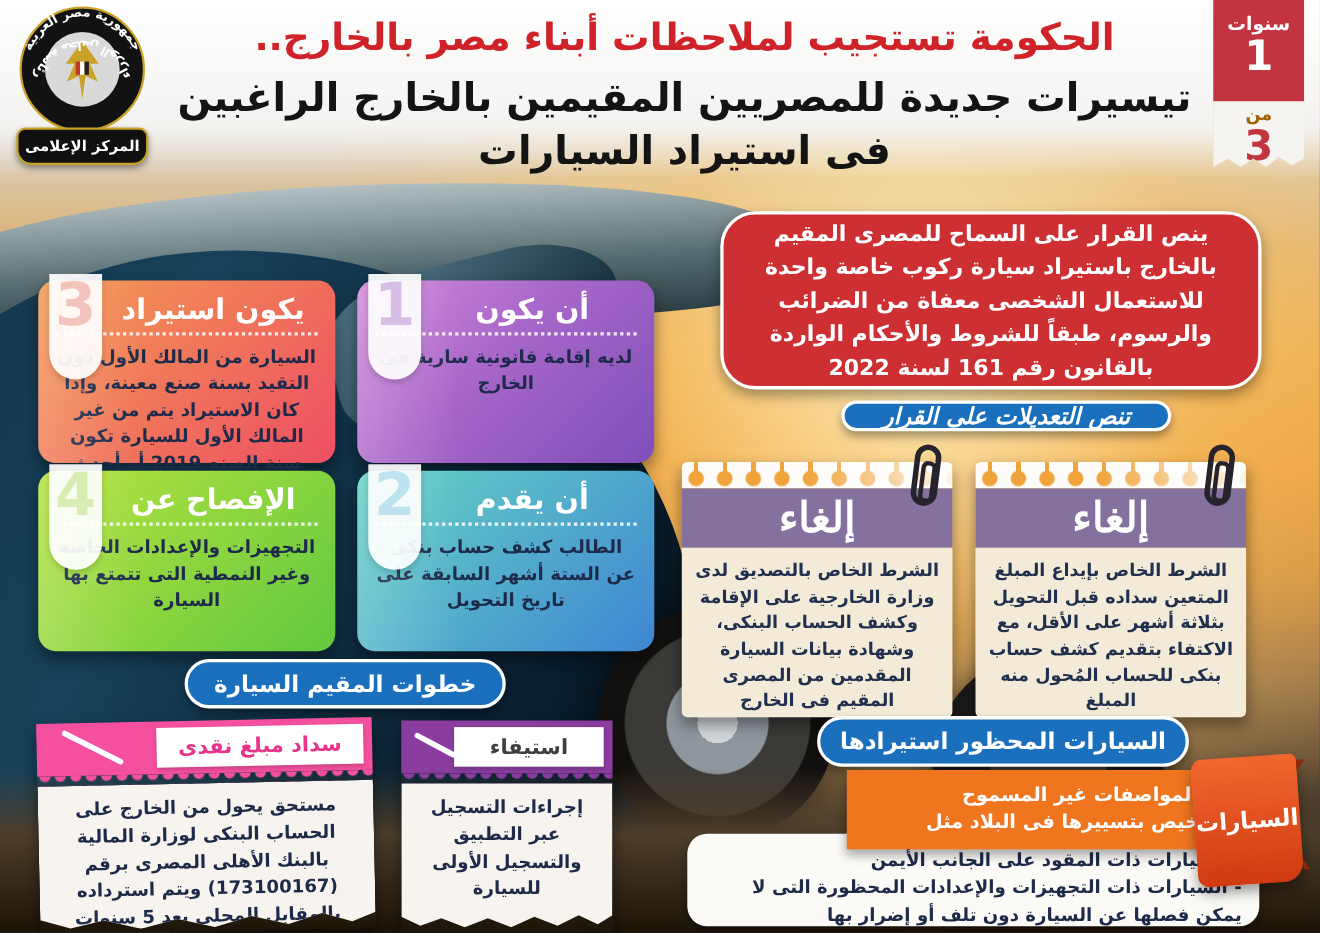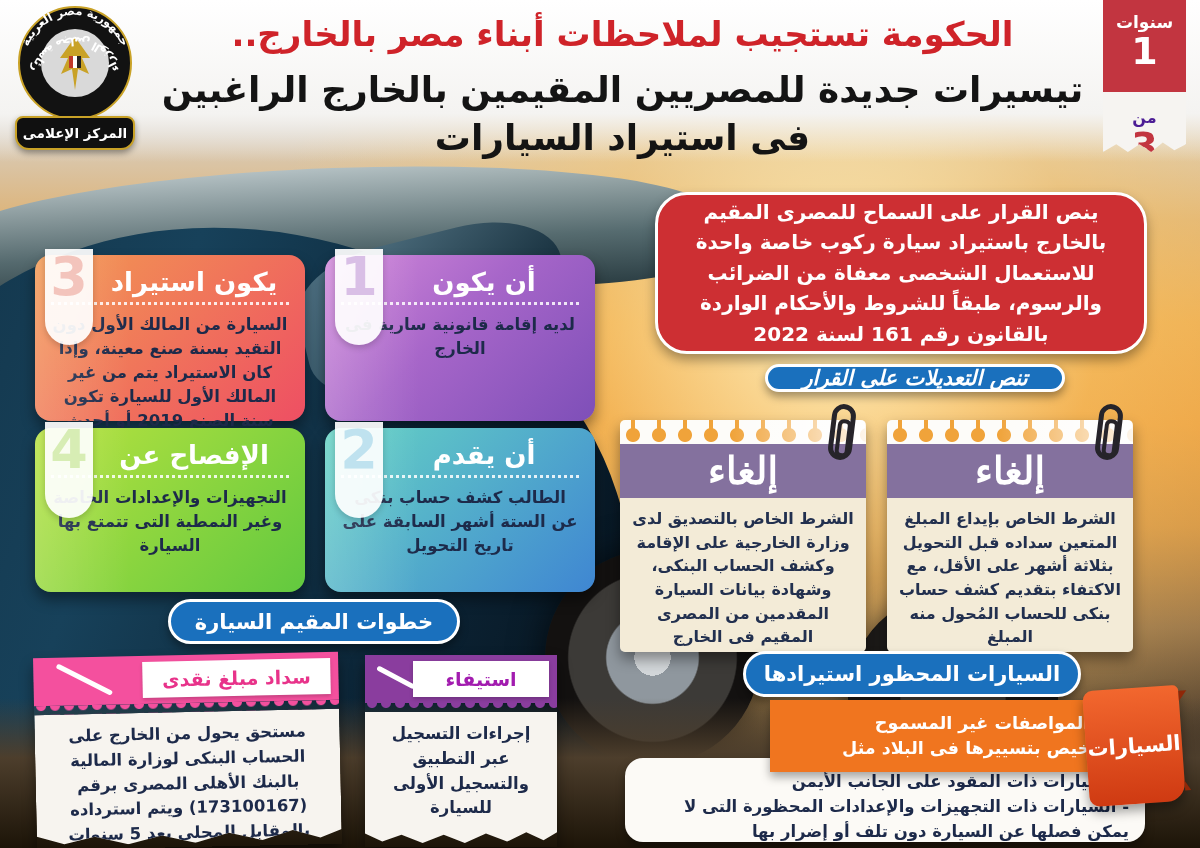--- a/index.html
+++ b/index.html
@@ -44,21 +44,21 @@
     box-shadow:0 3px 6px rgba(0,0,0,.4);}
   
   .page-badge{position:absolute;left:1103px;top:0;width:83px;height:155px;background:#f6f4f1;
     box-shadow:0 4px 8px rgba(0,0,0,.25);
     clip-path:polygon(0 0,100% 0,100% 93%,86% 97%,72% 92%,58% 98%,44% 93%,30% 98%,16% 93%,0 98%);}
   .page-badge .red{position:absolute;left:0;top:0;width:100%;height:92px;background:#c23540;
     color:#fff;text-align:center;}
   .page-badge .red .lbl{font-size:17px;font-weight:bold;margin-top:12px;}
   .page-badge .red .num{font-size:38px;font-weight:bold;line-height:1.05;}
   .page-badge .white{position:absolute;left:0;top:92px;width:100%;text-align:center;}
-  .page-badge .white .lbl{font-size:16px;font-weight:bold;color:#4c1d95;margin-top:16px;}
+  .page-badge .white .lbl{font-size:16px;font-weight:bold;color:#a16207;margin-top:2px;}
   .page-badge .white .num{font-size:38px;font-weight:bold;color:#c23540;line-height:1;}
   
   .pill{position:absolute;background:#1a70bd;border:3px solid #fff;border-radius:26px;
     color:#fff;font-weight:bold;display:flex;align-items:center;justify-content:center;
     box-shadow:0 5px 9px rgba(0,0,0,.35);text-align:center;}
   
   .decree{position:absolute;left:655px;top:192px;width:492px;height:162px;background:#cd2f33;
     border:3px solid #fff;border-radius:32px;box-shadow:0 6px 12px rgba(0,0,0,.35);
     display:flex;align-items:center;justify-content:center;padding:12px 20px;}
   .decree p{margin:0;color:#fff;font-size:20px;font-weight:bold;line-height:1.52;text-align:center;}
@@ -105,21 +105,21 @@
     clip-path:polygon(0 0,100% 0,100% 89%,93% 95%,84% 89%,74% 96%,63% 90%,52% 97%,41% 91%,30% 97%,19% 91%,9% 96%,0 90%);}
   .step1{left:35px;top:655px;width:305px;height:192px;transform:rotate(-1.2deg);}
   .step1 .thead{background:#f4509e;}
   .step1 .scallop{background-image:radial-gradient(circle at 7px 0,#f4509e 4.5px,rgba(0,0,0,0) 5.5px);}
   .step2{left:365px;top:655px;width:192px;height:192px;}
   .step2 .thead{background:#8a3d9e;}
   .step2 .scallop{background-image:radial-gradient(circle at 7px 0,#8a3d9e 4.5px,rgba(0,0,0,0) 5.5px);}
   .tlabel{position:absolute;top:6px;height:36px;background:#fff;display:flex;align-items:center;
     justify-content:center;font-weight:bold;font-size:19px;box-shadow:0 2px 4px rgba(0,0,0,.2);}
   .step1 .tlabel{right:8px;width:188px;color:#e8338a;}
-  .step2 .tlabel{right:8px;width:136px;color:#a21caf;}
+  .step2 .tlabel{right:8px;width:136px;color:#404040;}
   .pen{position:absolute;left:20px;top:20px;width:62px;height:4.5px;background:#fff;
     border-radius:3px;transform:rotate(28deg);}
   .step2 .pen{width:42px;left:10px;}
   
   .oband{position:absolute;left:770px;top:700px;width:372px;height:72px;background:#f0751f;
     border-radius:0 14px 14px 0;box-shadow:0 5px 10px rgba(0,0,0,.35);
     color:#fff;font-size:17.5px;font-weight:bold;line-height:1.45;
     display:flex;align-items:center;padding:6px 14px 6px 70px;text-align:right;z-index:2;}
   .ribbon{position:absolute;left:1086px;top:688px;width:96px;height:116px;
     background:linear-gradient(180deg,#f2672e,#cf3a12);border-radius:10px 6px 18px 10px;

